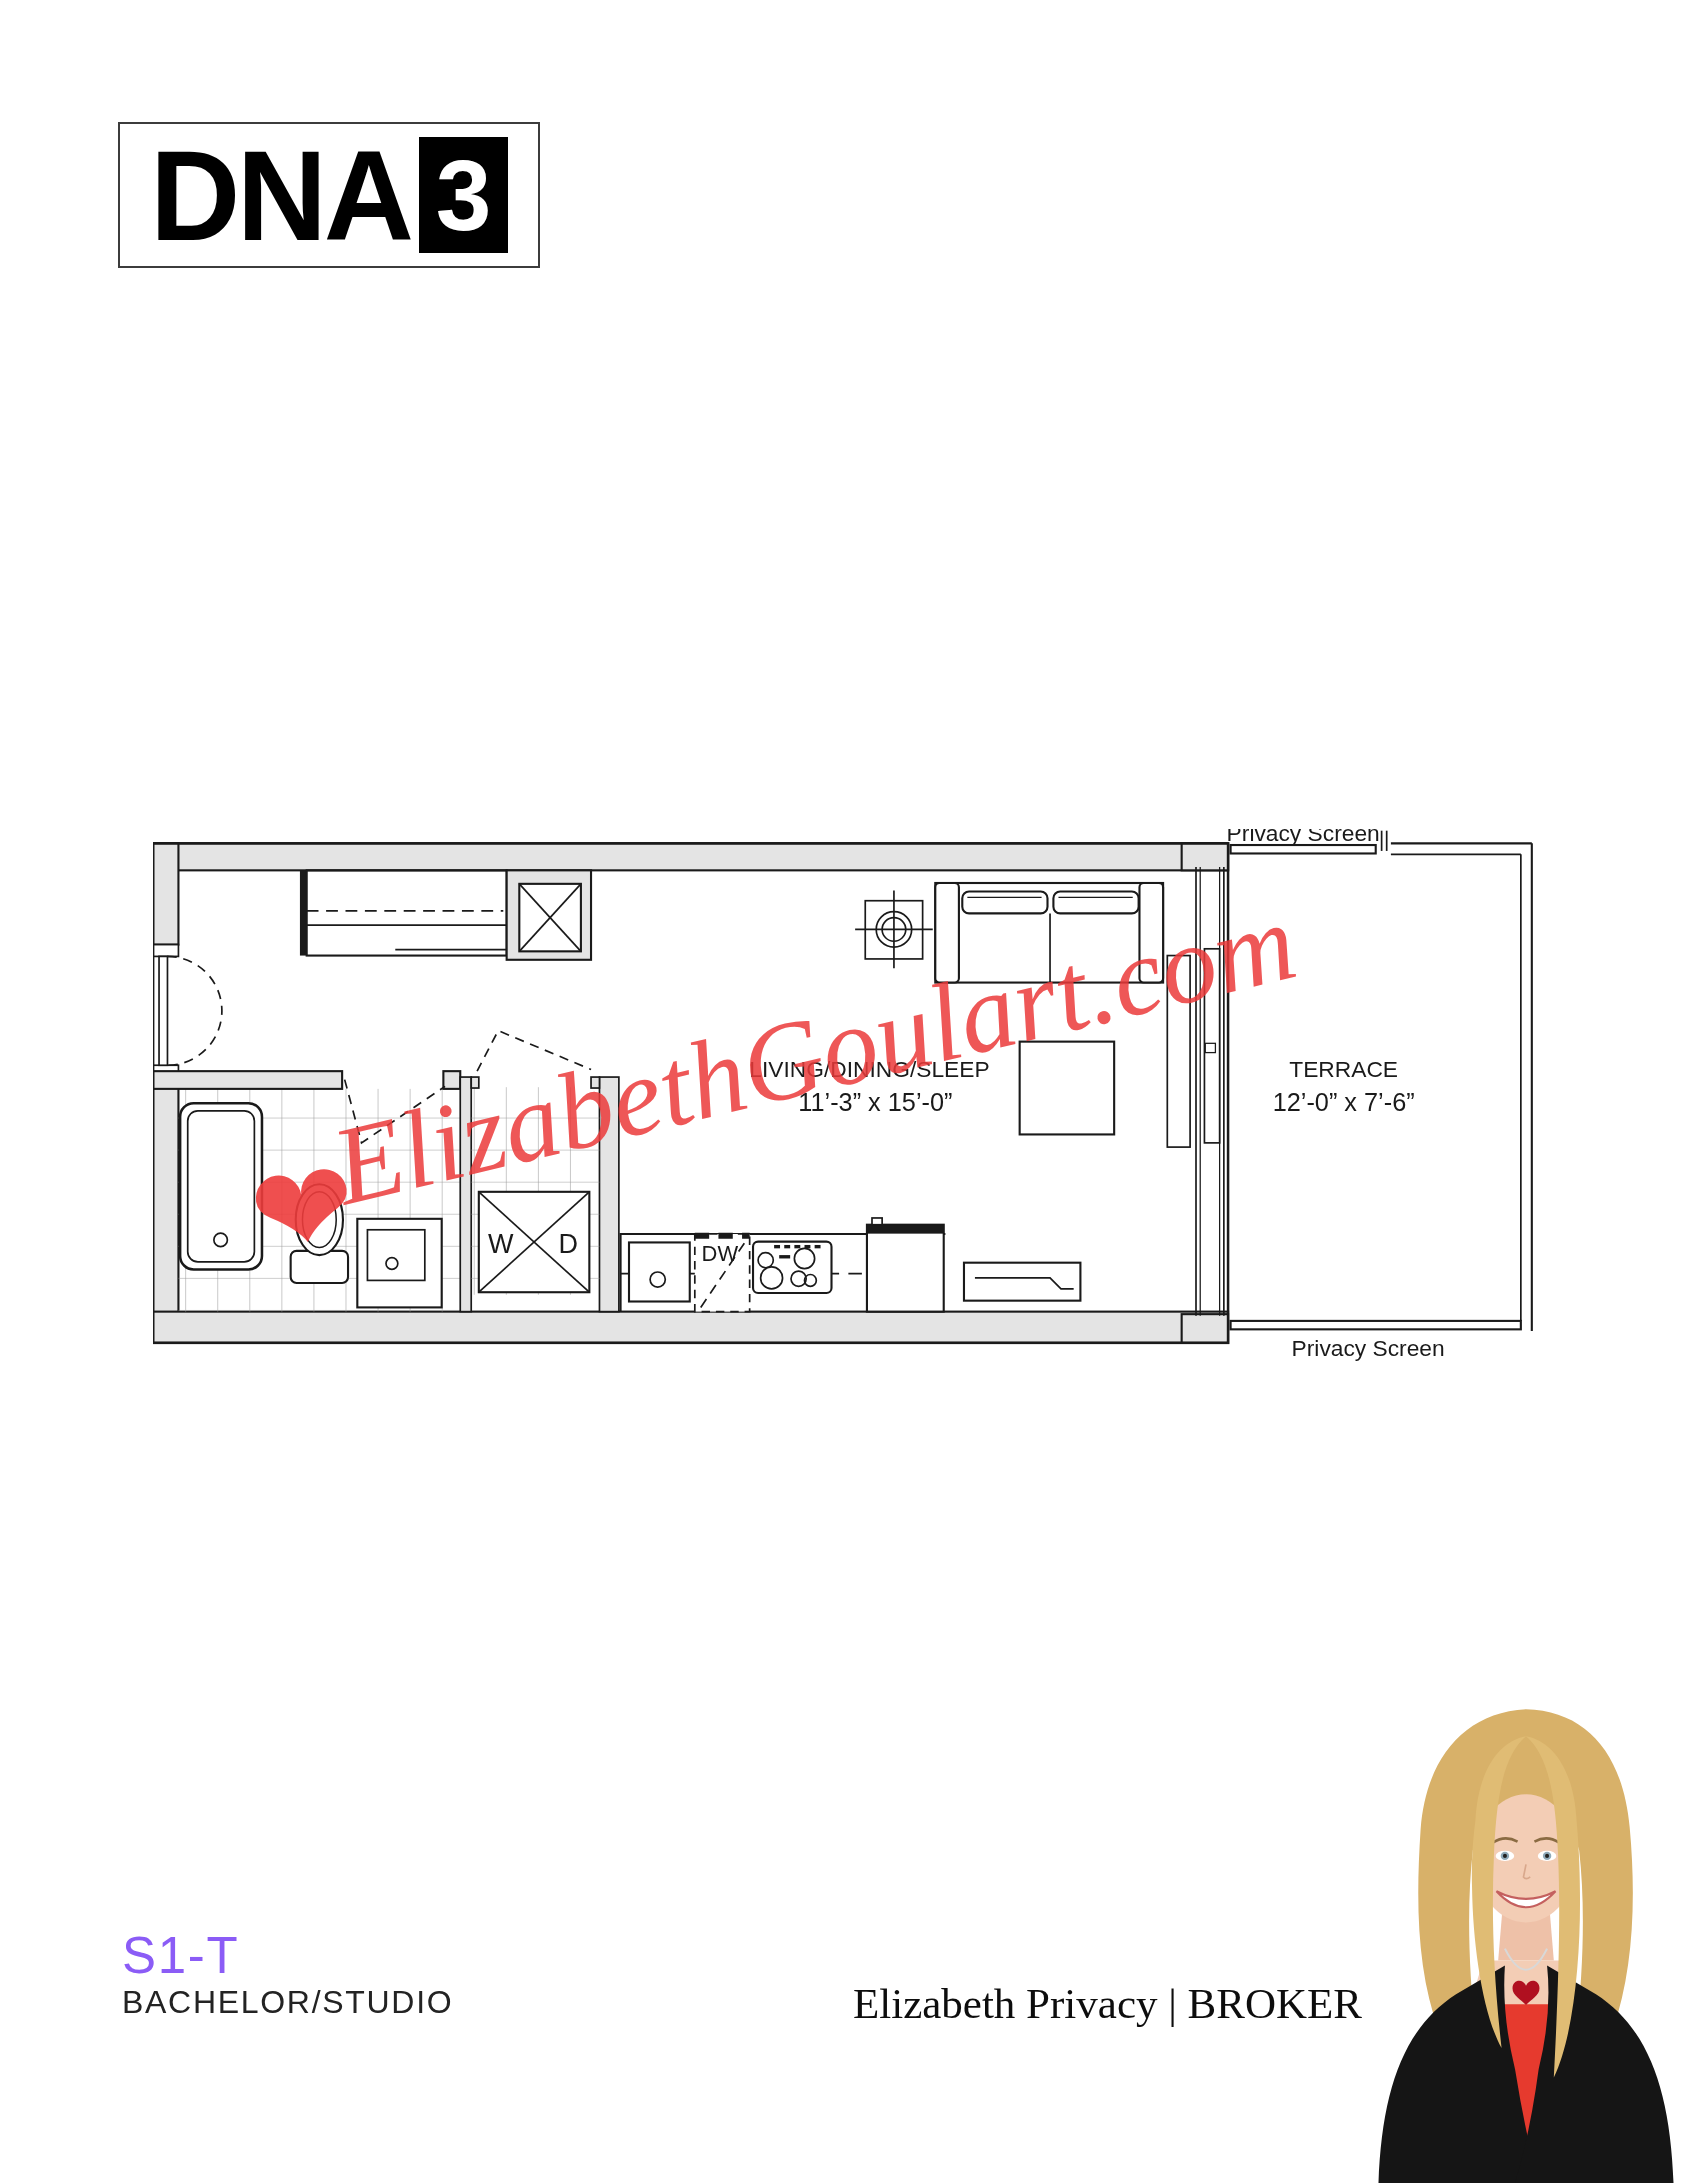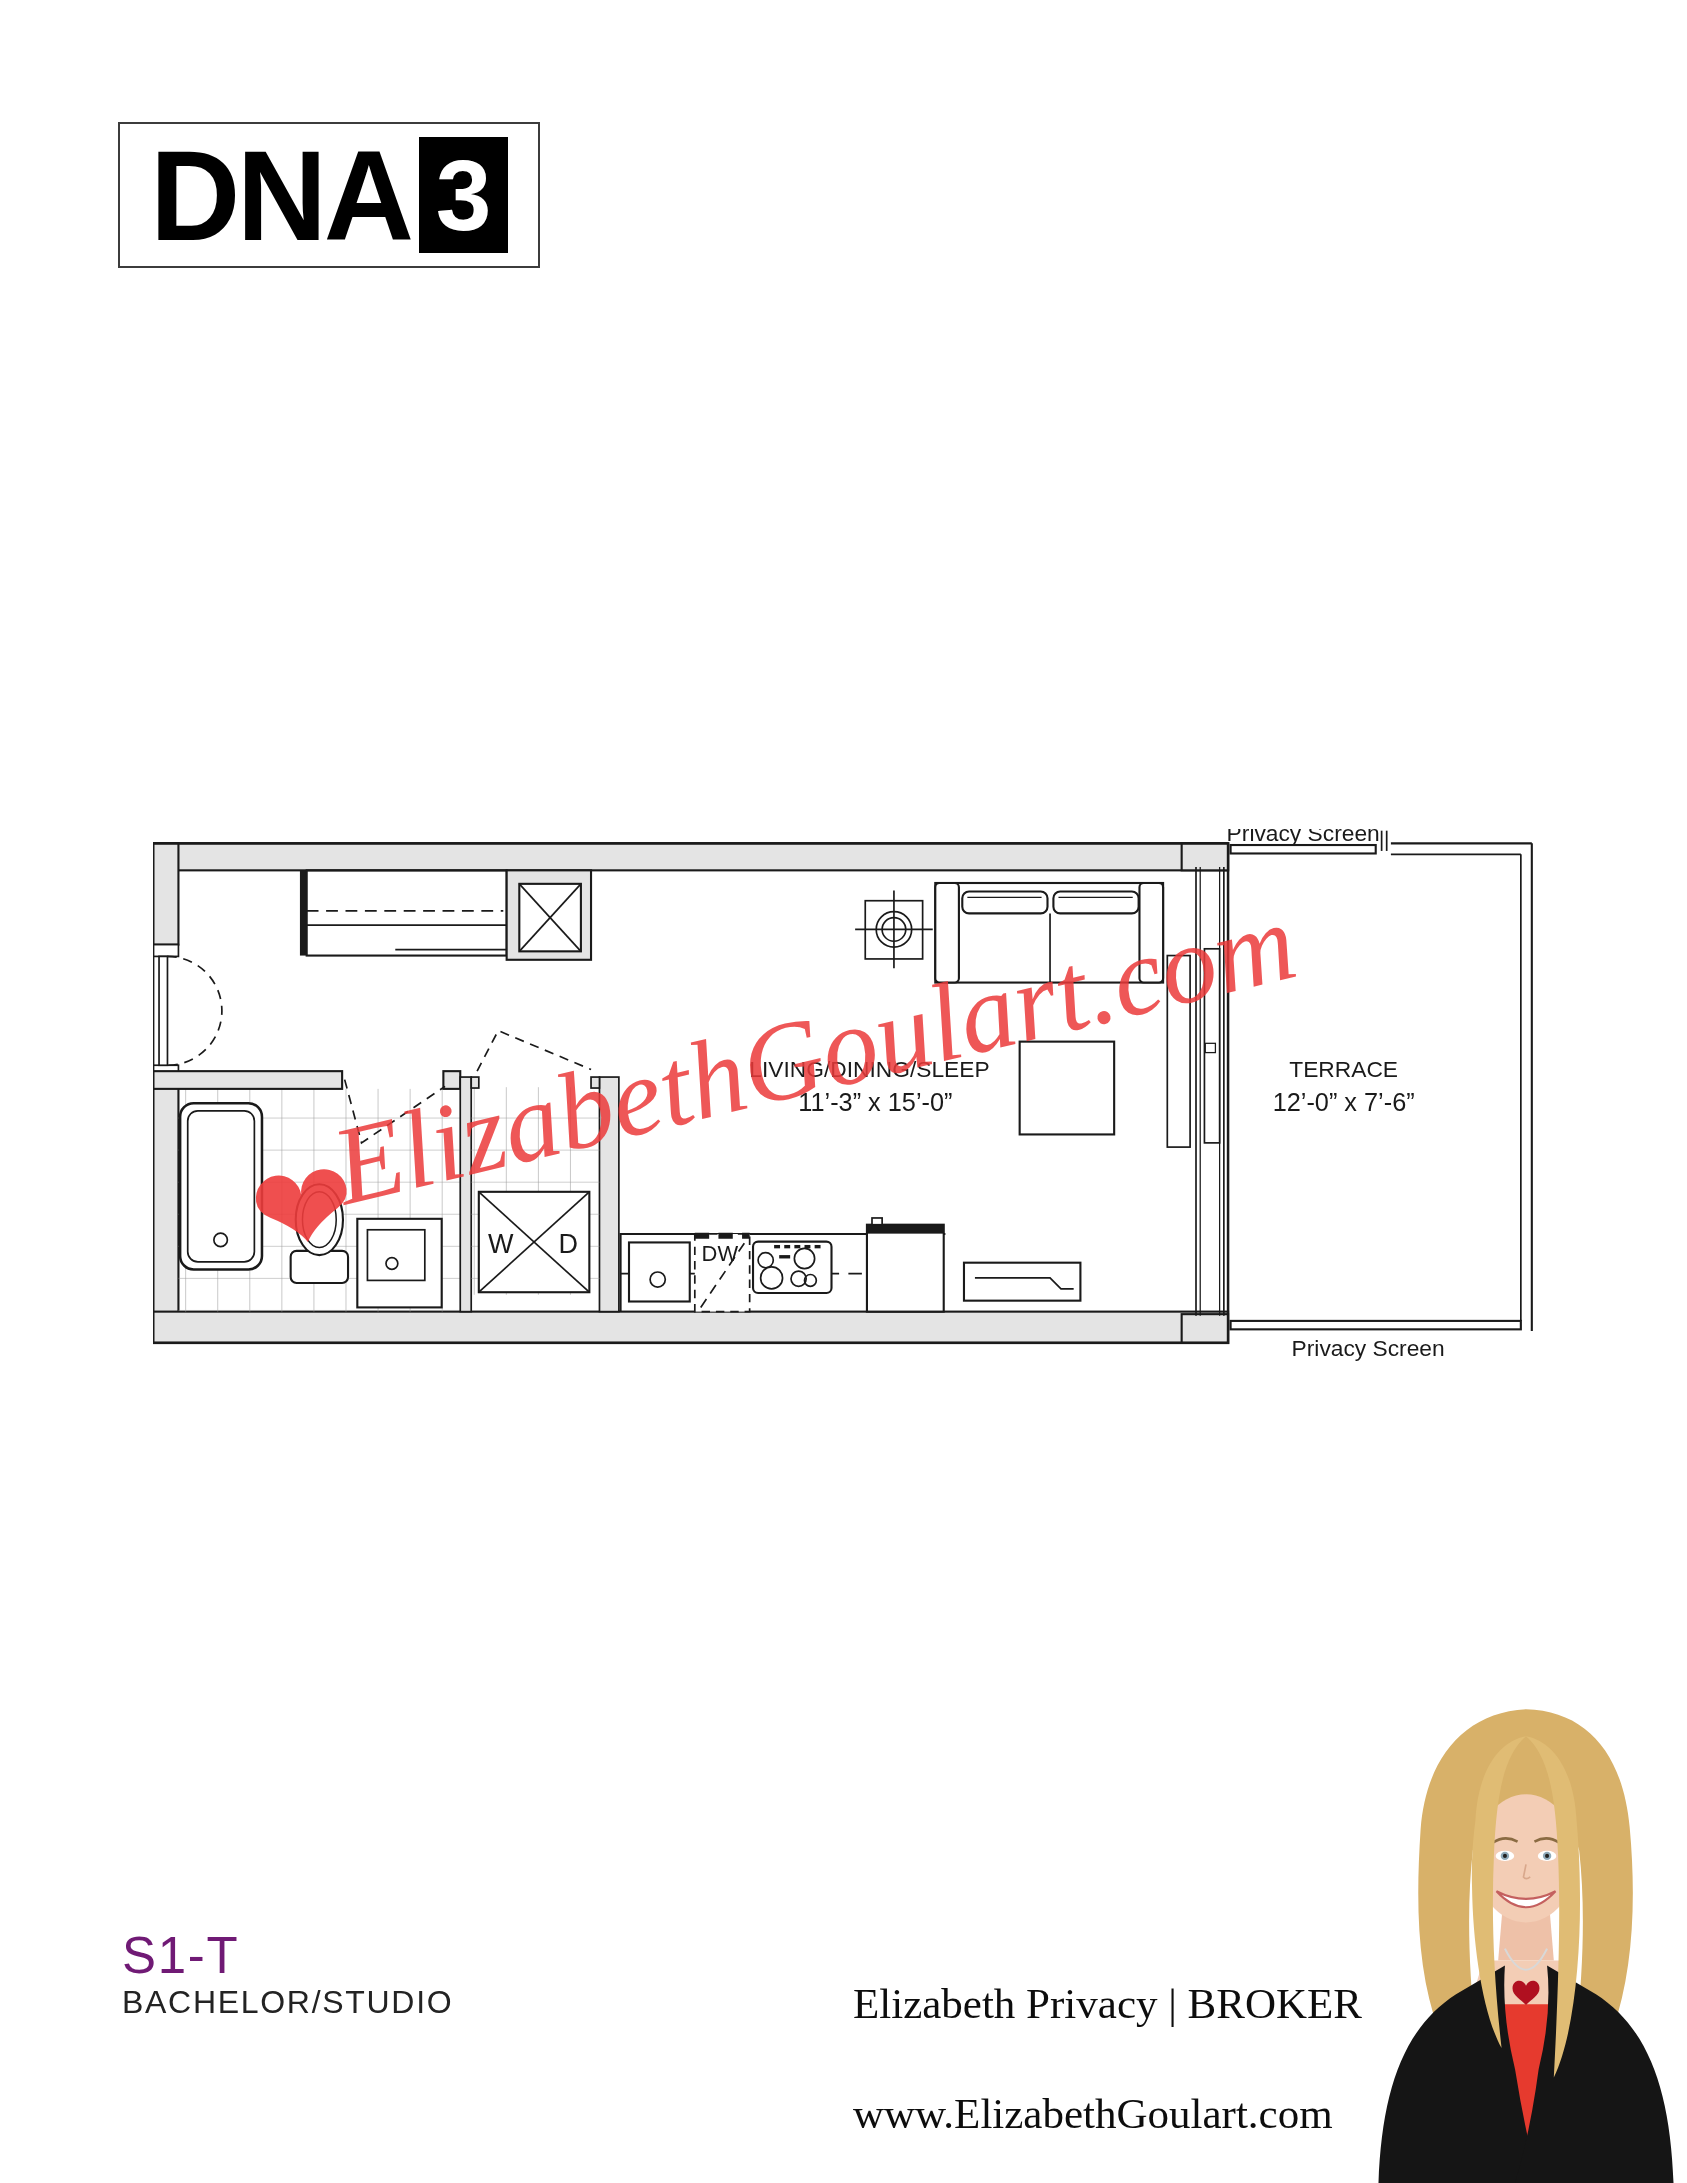--- a/index.html
+++ b/index.html
@@ -25,21 +25,21 @@
   .watermark-text{position:absolute;left:336px;top:1105px;white-space:nowrap;
       font-family:"Liberation Serif",serif;font-style:italic;font-size:111px;
       color:rgba(235,58,58,0.85);transform:rotate(-13.5deg);transform-origin:0 50%;
       pointer-events:none;}
   .watermark-heart{position:absolute;left:251px;top:1147px;font-size:125px;line-height:1;
       color:rgba(237,60,60,0.9);transform:rotate(-8deg);
       font-family:"DejaVu Sans",sans-serif;pointer-events:none;}
 
   
   .unit-code{position:absolute;left:122px;top:1926px;font-size:51px;font-weight:300;
-             color:#701a75;letter-spacing:1.7px;}
+             color:#8b5cf6;letter-spacing:1.7px;}
   .unit-type{position:absolute;left:122px;top:1984px;font-size:32px;font-weight:300;
              color:#232323;letter-spacing:1.7px;}
   .broker-line{position:absolute;left:853px;top:1979px;font-family:"Liberation Serif",serif;
              font-size:43px;color:#0d0d0d;}
   .broker-site{position:absolute;left:853px;top:2089px;font-family:"Liberation Serif",serif;
              font-size:43px;color:#0d0d0d;}
 
   .photo{position:absolute;left:1365px;top:1694px;width:322px;height:489px;}
 </style>
 </head>
@@ -226,21 +226,20 @@
     </g>
   </svg>
 
   <div class="watermark-heart">❤</div>
   <div class="watermark-text">ElizabethGoulart.com</div>
 
   <div class="unit-code">S1-T</div>
   <div class="unit-type">BACHELOR/STUDIO</div>
 
   <div class="broker-line">Elizabeth Privacy | BROKER</div>
-  <div class="broker-site">www.ElizabethGoulart.com</div>
 
   <svg class="photo" viewBox="0 0 382 580">
     <path d="M191,18 C115,22 72,80 66,160 C60,250 62,330 88,400 L135,438 C123,340 120,255 128,185 C145,120 237,120 254,185 C262,255 259,340 247,432 L294,398 C318,330 322,245 314,158 C306,72 264,20 191,18 Z" fill="#d8b169"></path>
     <path d="M163,256 L219,256 L224,316 L158,316 Z" fill="#eec1a8"></path>
     <path d="M140,316 L242,316 L258,372 L124,372 Z" fill="#f3cdb5"></path>
     <path d="M128,368 L254,368 L262,580 L120,580 Z" fill="#e63a2e"></path>
     <path d="M16,580 C20,470 46,396 108,356 L166,322 Q162,380 178,445 Q190,520 206,580 Z" fill="#151515"></path>
     <path d="M366,580 C362,470 336,396 274,356 L216,322 Q222,380 206,445 Q196,520 178,580 Z" fill="#151515"></path>
     <ellipse cx="191" cy="195" rx="60" ry="76" fill="#f3cdb5"></ellipse>
     <path d="M152,176 Q166,167 181,175" stroke="#8a6b42" stroke-width="3" fill="none"></path>

